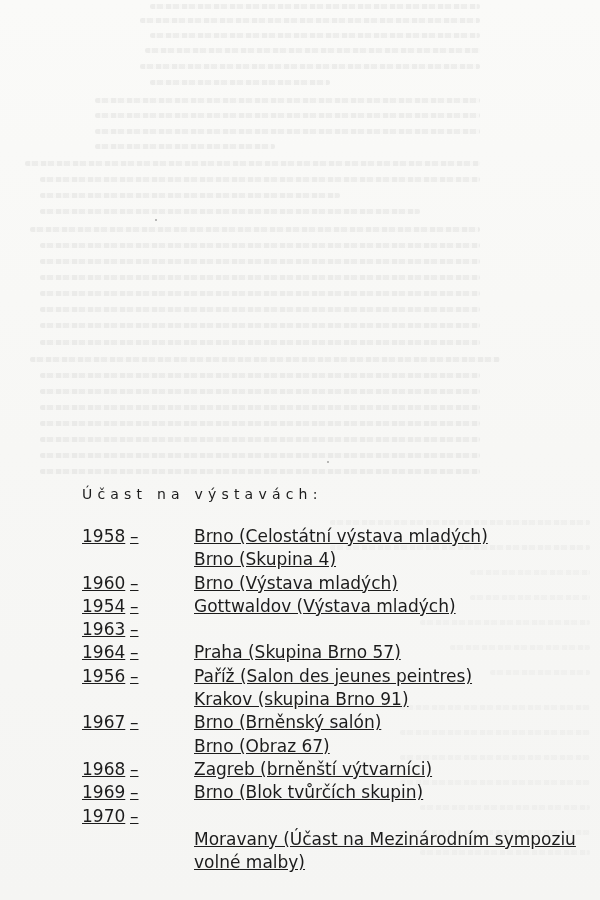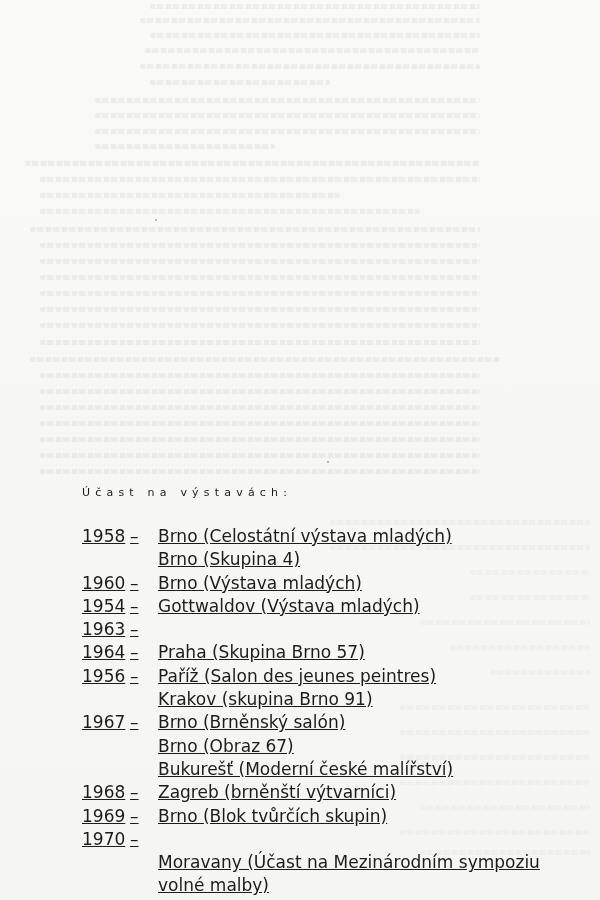--- a/index.html
+++ b/index.html
@@ -35,21 +35,21 @@
       background: repeating-linear-gradient(90deg,
         rgba(120,120,120,0.10) 0px, rgba(120,120,120,0.10) 5px,
         rgba(120,120,120,0.03) 5px, rgba(120,120,120,0.03) 7px,
         rgba(120,120,120,0.09) 7px, rgba(120,120,120,0.09) 13px,
         rgba(120,120,120,0.02) 13px, rgba(120,120,120,0.02) 16px);
     }
     .heading {
       position: absolute;
       left: 82px;
       top: 486px;
-      font-size: 11px;
+      font-size: 14px;
       letter-spacing: 5.2px;
       white-space: nowrap;
       color: #1c1c1c;
     }
     .list {
       position: absolute;
       left: 82px;
       top: 525px;
       font-size: 17px;
       line-height: 23.3px;
@@ -66,20 +66,21 @@
       flex: none;
     }
     .dash {
       width: 28px;
       flex: none;
       text-align: left;
       padding-left: 2px;
     }
     .entry {
       flex: none;
+      margin-left: 36px;
     }
     .cont .year, .cont .dash { visibility: hidden; }
     .speck {
       position: absolute;
       width: 2px; height: 2px;
       border-radius: 50%;
       background: rgba(60,60,60,0.45);
     }
   </style>
 </head>
@@ -182,25 +183,20 @@
     <div class="row">
       <span class="year">1967</span>
       <span class="dash">–</span>
       <span class="entry">Brno (Brněnský salón)</span>
     </div>
     <div class="row cont">
       <span class="year">0000</span>
       <span class="dash">–</span>
       <span class="entry">Brno (Obraz 67)</span>
     </div>
-    <div class="row cont">
-      <span class="year">0000</span>
-      <span class="dash">–</span>
-      <span class="entry">Bukurešť (Moderní české malířství)</span>
-    </div>
     <div class="row">
       <span class="year">1968</span>
       <span class="dash">–</span>
       <span class="entry">Zagreb (brněnští výtvarníci)</span>
     </div>
     <div class="row">
       <span class="year">1969</span>
       <span class="dash">–</span>
       <span class="entry">Brno (Blok tvůrčích skupin)</span>
     </div>

